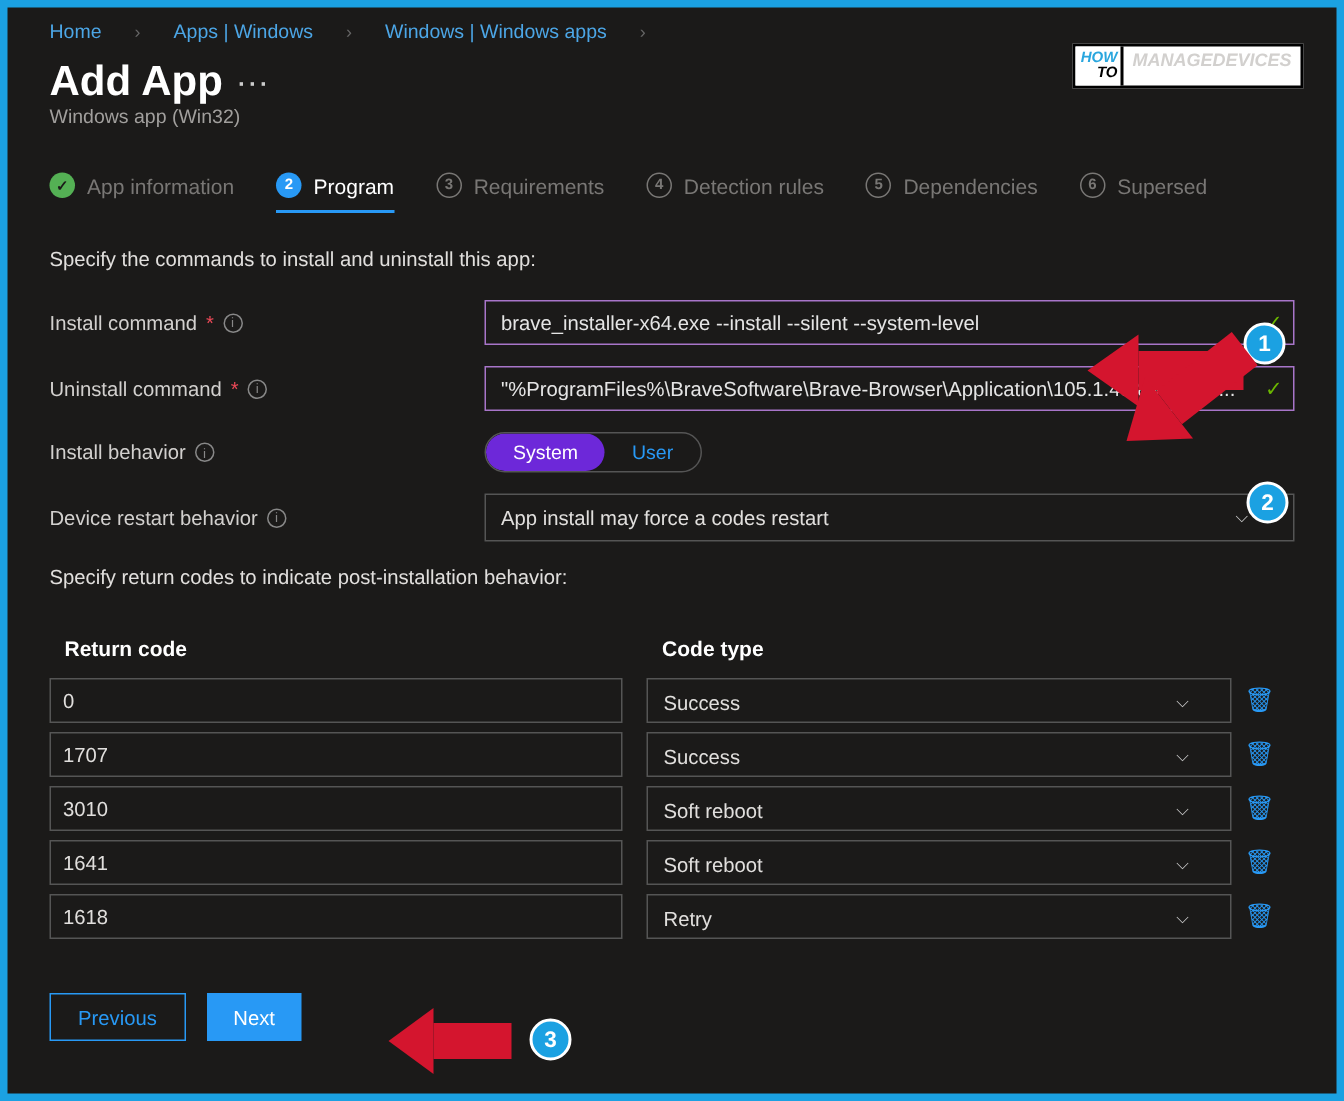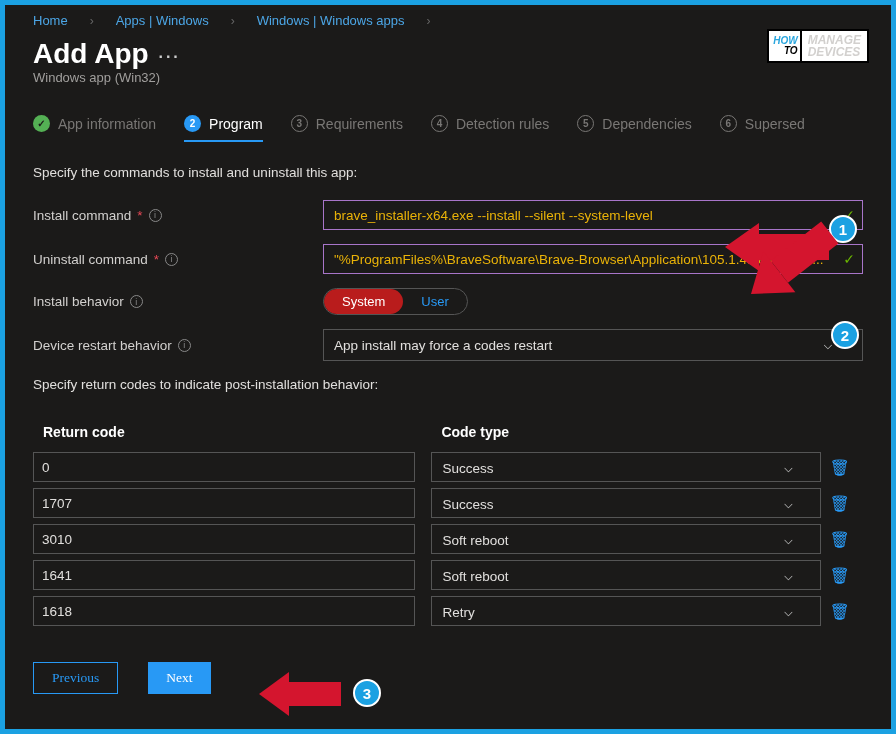--- a/index.html
+++ b/index.html
@@ -28,42 +28,42 @@
 .tab .badge { width: 17px; height: 17px; border-radius: 50%; display: inline-flex; align-items: center; justify-content: center; font-size: 10px; font-weight: 600;}
 .tab .badge.done { background: #54b054; color: #1b1a19; }
 .tab .badge.current { background: #2899f5; color: #fff; }
 .tab .badge.pending { border: 1px solid #797775; color: #797775; }
 .section-desc { margin-bottom: 20px; color:#e1dfdd;}
 .form-row { display: flex; align-items: center; margin-bottom: 14px; gap: 10px;}
 .label-col { width: 280px; display: flex; align-items: center; gap: 6px; }
 .label-col .req { color: #e74856; }
 .info-icon { width: 13px; height: 13px; border: 1px solid #888; border-radius: 50%; display: inline-flex; align-items: center; justify-content: center; font-size: 9px; color: #888; }
 .field-col { flex: 1; position: relative;}
-input[type=text].valid { background: #1b1a19; border: 1px solid #a875c9; color: #eab308; width: 100%; height: 30px; padding: 4px 30px 4px 10px; font-family: inherit; font-size: 13.5px;}
+input[type=text].valid { background: #1b1a19; border: 1px solid #a875c9; color: #e5e5e5; width: 100%; height: 30px; padding: 4px 30px 4px 10px; font-family: inherit; font-size: 13.5px;}
 .check-icon { position: absolute; right: 8px; top: 7px; color: #6bb700; font-size: 14px; }
 .toggle-group { display: flex; border: 1px solid #555; border-radius: 15px; overflow: hidden; width: fit-content;}
 .toggle-opt { padding: 5px 18px; font-size: 13px; cursor: pointer;}
-.toggle-opt.active { background: #b91c1c; color: #fff; border-radius: 15px;}
+.toggle-opt.active { background: #6d28d9; color: #fff; border-radius: 15px;}
 .toggle-opt.inactive { color: #2899f5;}
 .dropdown { background: #1b1a19; border: 1px solid #555; color: #e1dfdd; width: 100%; height: 32px; padding: 4px 30px 4px 10px; display: flex; align-items: center; justify-content: space-between; cursor: pointer;}
 .chevdown { color: #ccc; font-size: 11px;}
 table.codes { width: 100%; border-collapse: separate; border-spacing: 0 6px; margin-top: 6px;}
 table.codes th { text-align: left; font-weight: 600; color: #fff; padding: 6px 0 6px 10px; font-size: 14px;}
 table.codes td { padding: 0; }
 .code-input { background: #1b1a19; border: 1px solid #555; color: #e1dfdd; width: 96%; height: 30px; padding: 4px 8px; font-family: inherit; font-size: 13.5px;}
 .type-dropdown { background: #1b1a19; border: 1px solid #555; color: #e1dfdd; width: 100%; height: 30px; padding: 4px 28px 2px 10px; display: flex; align-items: center; justify-content: space-between; cursor: pointer;}
 .del-icon { color: #2899f5; font-size: 16px; padding-left: 8px; cursor:pointer;}
-.btn-row { display: flex; gap: 30px; margin-top: 30px; font-family: Liberation Serif, serif; }
+.btn-row { display: flex; gap: 14px; margin-top: 30px; }
 .btn { height: 32px; padding: 0 18px; font-size: 13.5px; border: none; cursor: pointer; font-family: inherit;}
 .btn.prev { background: transparent; border: 1px solid #2899f5; color: #2899f5;}
 .btn.next { background: #2899f5; color: #fff;}
 .logo-box { position: absolute; top: 24px; right: 22px; background: #fff; border: 2px solid #000; padding: 0; display: flex; align-items: stretch; font-weight: 800; font-size: 12px; z-index: 50; font-style: italic;}
 .logo-how { background: #fff; color: #000; padding:3px 2px 3px 4px; display:flex; flex-direction:column; line-height:10px; font-size:10px; align-items:flex-end; justify-content:center;}
 .logo-how .how{color:#29a6de; font-weight:900;}
-.logo-main { border-left: 2px solid #000; padding:3px 6px; display:flex; flex-direction:column; line-height:12px; justify-content:center;}
+.logo-main { border-left: 2px solid #000; padding:3px 6px; display:flex; flex-direction:row; line-height:12px; justify-content:center;}
 .annot { position: absolute; z-index: 40; }
 .arrow-red { display: flex; align-items: center; }
 .arrow-body { background: #d4152e; height: 26px; }
 .num-badge { width: 28px; height: 28px; border-radius: 50%; background: #1ba1e2; border: 2px solid #fff; color: #fff; display: flex; align-items: center; justify-content: center; font-weight: 700; font-size: 15px;}
 .col-code{width:48%}
 .col-type{width:47%}
 .col-del{width:5%}
 </style>
 </head>
 <body>

